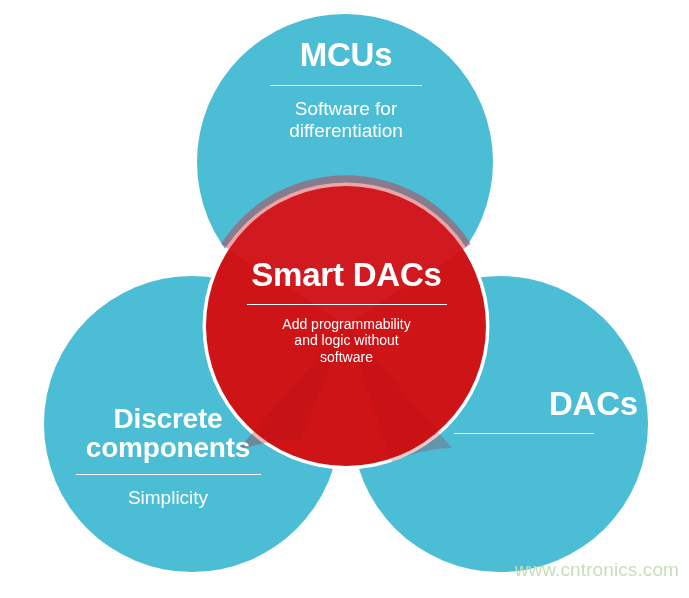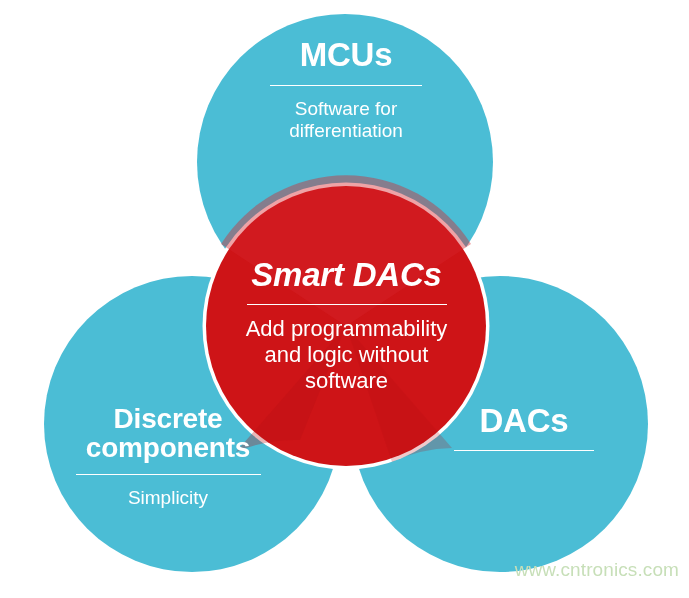--- a/index.html
+++ b/index.html
@@ -63,36 +63,37 @@
     top: 404px;
     width: 232px;
   }
   #lobe-left .node-title { font-size: 28px; }
   #lobe-left .node-rule  { width: 185px; margin-top: 11px; margin-bottom: 12px; }
   #lobe-left .node-sub   { font-size: 19px; }
 
   
   #lobe-right {
     left: 410px;
-    top: 404px;
+    top: 387px;
     width: 228px;
+    text-align: right;
   }
   #lobe-right .node-title { font-size: 33px; }
   #lobe-right .node-rule  { width: 140px; margin-top: 11px; margin-bottom: 12px; }
   #lobe-right .node-sub   { font-size: 19px; }
 
   
   #core {
     left: 206px;
     top: 258px;
     width: 281px;
   }
-  #core .node-title { font-size: 33px; font-style: italic; }
+  #core .node-title { font-size: 33px; }
   #core .node-rule  { width: 200px; margin-top: 11px; margin-bottom: 11px; }
-  #core .node-sub   { font-size: 22px; }
+  #core .node-sub   { font-size: 14px; }
 
   
   #watermark {
     position: absolute;
     right: 10px;
     bottom: 17px;
     font-size: 19px;
     color: #c7dfb8;
     letter-spacing: 0.1px;
     user-select: none;

